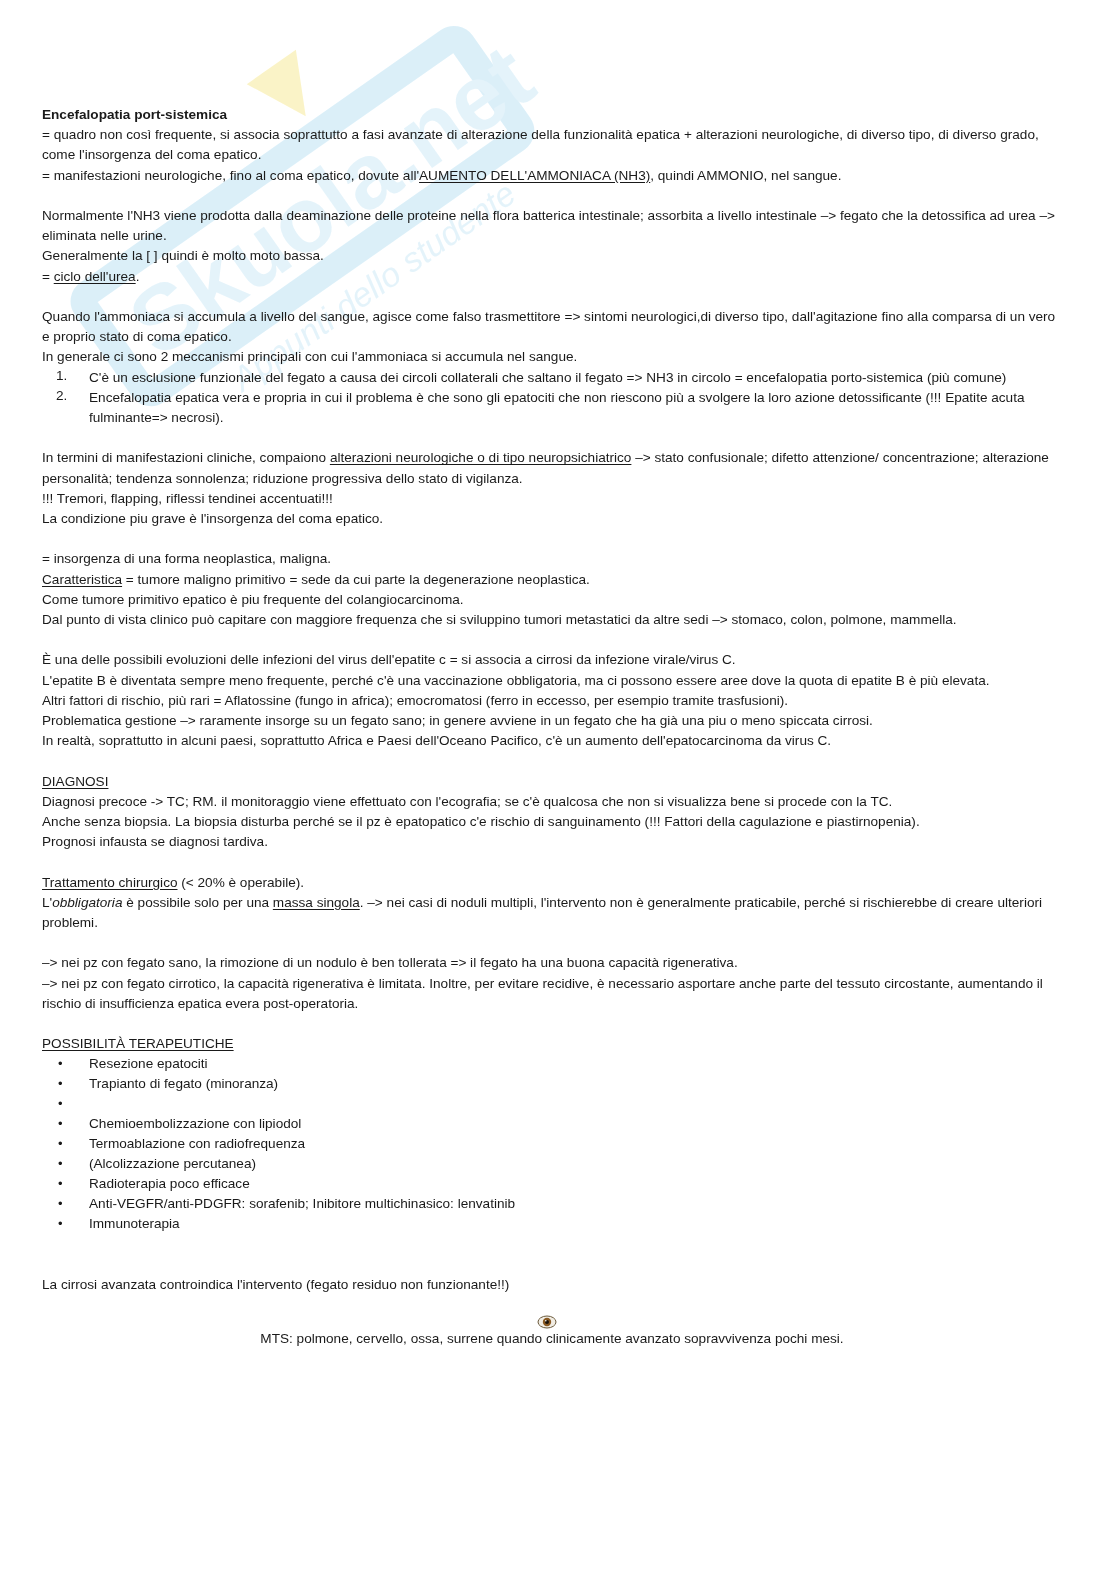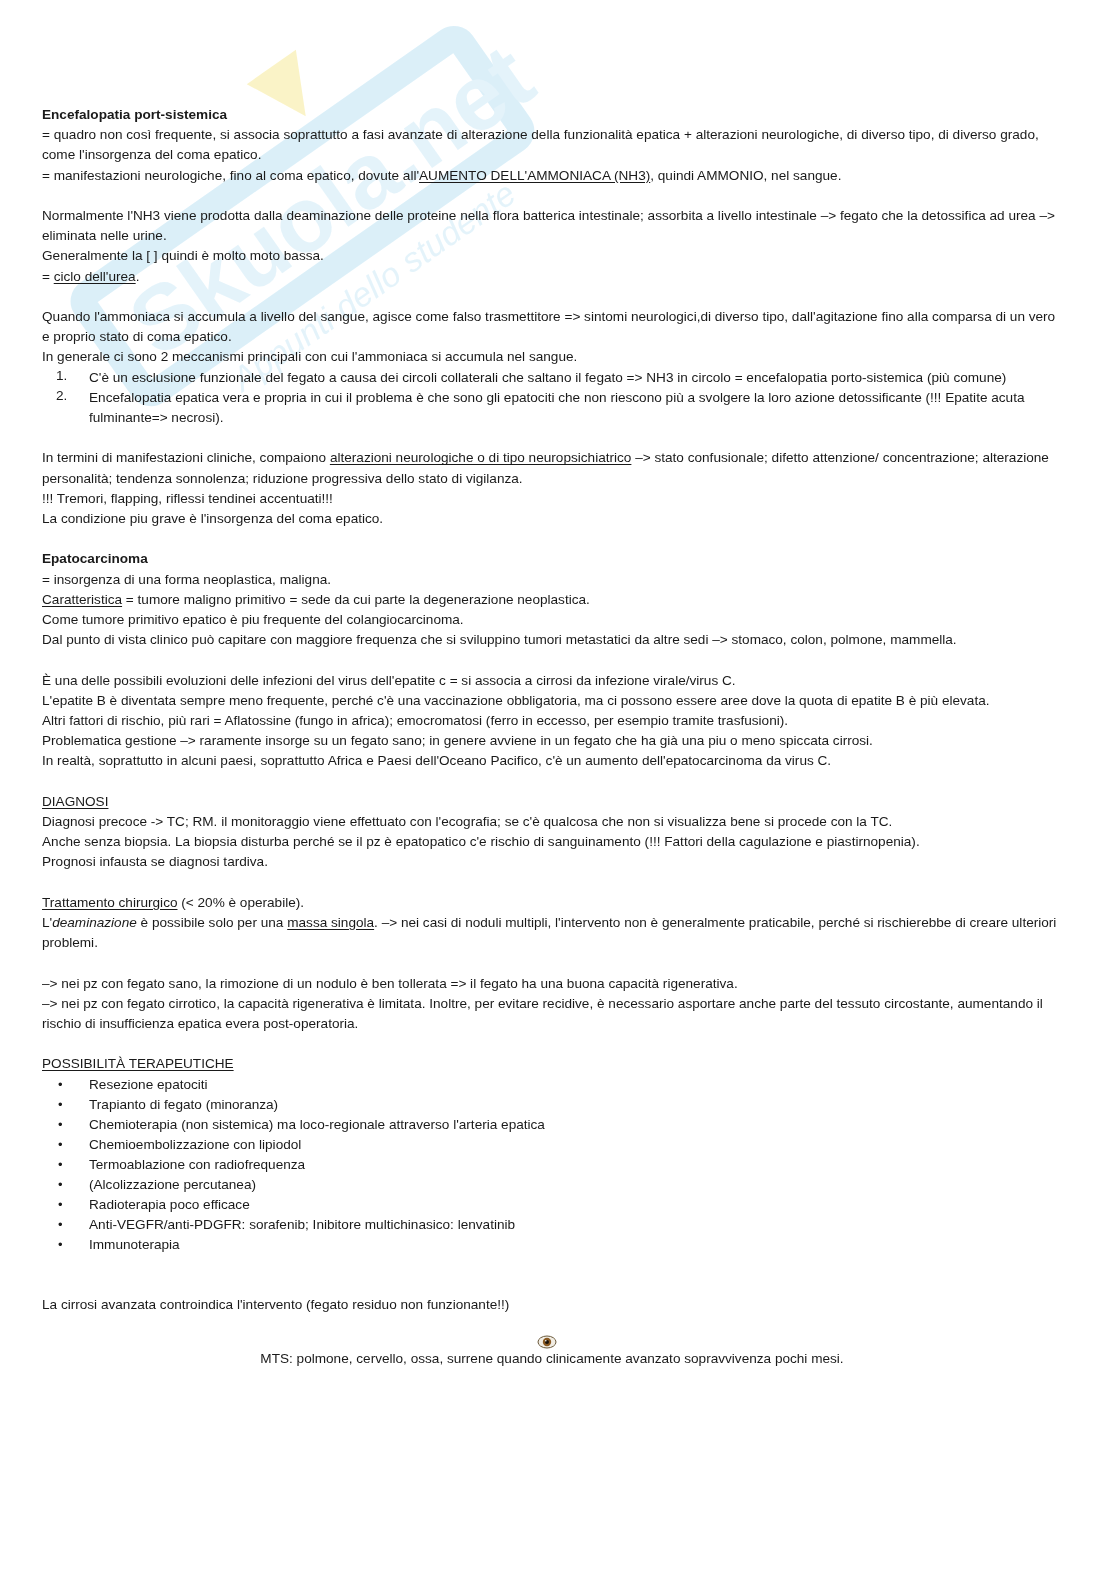--- a/index.html
+++ b/index.html
@@ -60,58 +60,56 @@
   <div class="num-item">
     <span class="n">2.</span>
     <span class="t">Encefalopatia epatica vera e propria in cui il problema è che sono gli epatociti che non riescono più a svolgere la loro azione detossificante (!!! Epatite acuta fulminante=&gt; necrosi).</span>
   </div>
   <div class="gap"></div>
   <div class="wrap"><span>In termini di manifestazioni cliniche, compaiono </span><span class="u">alterazioni neurologiche o di tipo neuropsichiatrico</span><span>  –&gt; stato confusionale; difetto attenzione/ concentrazione; alterazione personalità; tendenza sonnolenza; riduzione progressiva dello stato di vigilanza.</span></div>
   <div class="line">!!! Tremori, flapping, riflessi tendinei accentuati!!!</div>
   <div class="line">La condizione piu grave è l'insorgenza del coma epatico.</div>
   <div class="gap"></div>
 
-  <div class="line title">Epatocarcinoma</div>
   <div class="line">= insorgenza di una forma neoplastica, maligna.</div>
   <div class="line"><span class="u">Caratteristica</span><span> = tumore maligno primitivo = sede da cui parte la degenerazione neoplastica.</span></div>
   <div class="line">Come tumore primitivo epatico è piu frequente del colangiocarcinoma.</div>
   <div class="wrap">Dal punto di vista clinico può capitare con maggiore frequenza che si sviluppino tumori metastatici da altre sedi –&gt; stomaco, colon, polmone, mammella.</div>
   <div class="gap"></div>
   <div class="line">È una delle possibili evoluzioni delle infezioni del virus dell'epatite c = si associa a cirrosi da infezione virale/virus C.</div>
   <div class="wrap">L'epatite B è diventata sempre meno frequente, perché c'è una vaccinazione obbligatoria, ma ci possono essere aree dove la quota di epatite B è più elevata.</div>
   <div class="line">Altri fattori di rischio, più rari = Aflatossine (fungo in africa); emocromatosi (ferro in eccesso, per esempio tramite trasfusioni).</div>
   <div class="line">Problematica gestione –&gt; raramente insorge su un fegato sano; in genere avviene in un fegato che ha già una piu o meno spiccata cirrosi.</div>
   <div class="line">In realtà, soprattutto in alcuni paesi, soprattutto Africa e Paesi dell'Oceano Pacifico, c'è un aumento dell'epatocarcinoma da virus C.</div>
   <div class="gap"></div>
 
   <div class="line u">DIAGNOSI</div>
   <div class="line">Diagnosi precoce -&gt; TC; RM. il monitoraggio viene effettuato con l'ecografia; se c'è qualcosa che non si visualizza bene si procede con la TC.</div>
   <div class="line">Anche senza biopsia. La biopsia disturba perché se il pz è epatopatico c'e rischio di sanguinamento (!!! Fattori della cagulazione e piastirnopenia).</div>
   <div class="line">Prognosi infausta se diagnosi tardiva.</div>
   <div class="gap"></div>
 
   <div class="line"><span class="u">Trattamento chirurgico</span><span> (&lt; 20% è operabile).</span></div>
-  <div class="wrap"><span>L'</span><span class="i">deaminazione</span><span> è possibile solo per una </span><span class="u">massa singola</span><span>. –&gt; nei casi di noduli multipli, l'intervento non è generalmente praticabile, perché si rischierebbe di creare ulteriori problemi.</span></div>
+  <div class="wrap"><span>L'</span><span class="i">obbligatoria</span><span> è possibile solo per una </span><span class="u">massa singola</span><span>. –&gt; nei casi di noduli multipli, l'intervento non è generalmente praticabile, perché si rischierebbe di creare ulteriori problemi.</span></div>
   <div class="gap"></div>
   <div class="line">–&gt; nei pz con fegato sano, la rimozione di un nodulo è ben tollerata =&gt; il fegato ha una buona capacità rigenerativa.</div>
   <div class="wrap">–&gt; nei pz con fegato cirrotico, la capacità rigenerativa è limitata. Inoltre, per evitare recidive, è necessario asportare anche parte del tessuto circostante, aumentando il rischio di insufficienza epatica evera post-operatoria.</div>
   <div class="gap"></div>
 
   <div class="line u">POSSIBILITÀ TERAPEUTICHE</div>
   <div class="bul">
       <span class="b">•</span>
       <span>Resezione epatociti</span>
     </div>
   <div class="bul">
       <span class="b">•</span>
       <span>Trapianto di fegato (minoranza)</span>
     </div>
   <div class="bul">
       <span class="b">•</span>
-      <span>Chemioterapia (non sistemica) ma loco-regionale attraverso l'arteria epatica</span>
     </div>
   <div class="bul">
       <span class="b">•</span>
       <span>Chemioembolizzazione con lipiodol</span>
     </div>
   <div class="bul">
       <span class="b">•</span>
       <span>Termoablazione con radiofrequenza</span>
     </div>
   <div class="bul">

